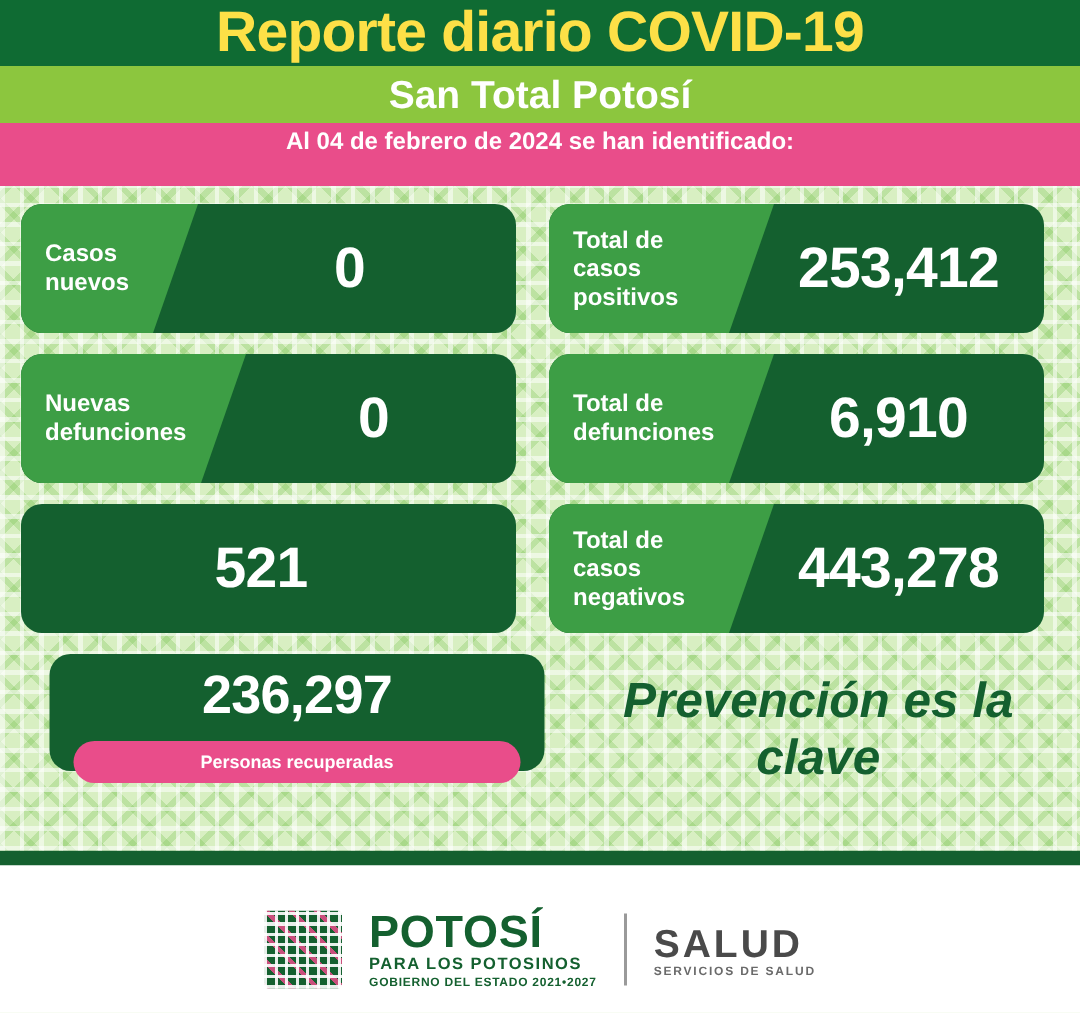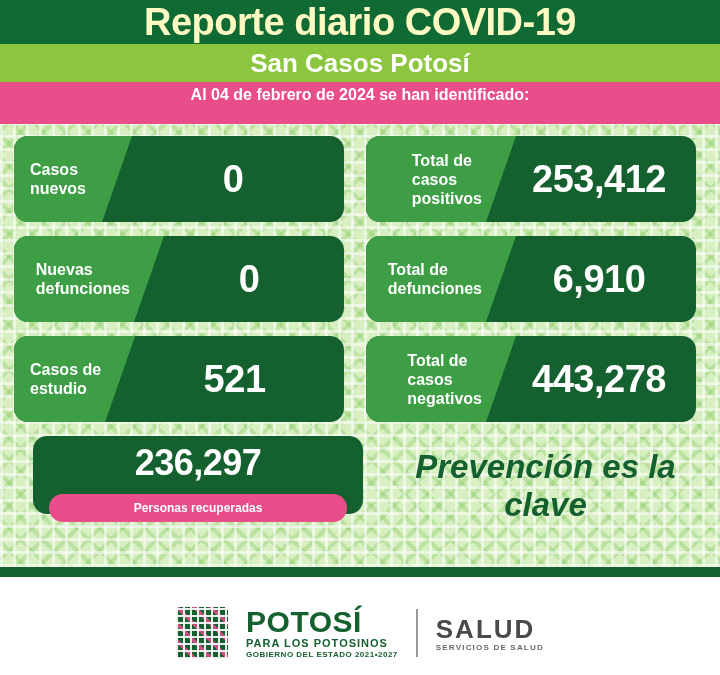--- a/index.html
+++ b/index.html
@@ -13,21 +13,21 @@
   .poster {
     position: relative;
     width: 720px;
     height: 675px;
     background: #ffffff;
   }
 
   
   .header-title {
     background: #0f6b33;
-    color: #fef9c3;
+    color: #fde047;
     text-align: center;
     font-size: 38px;
     font-weight: bold;
     letter-spacing: -0.5px;
     line-height: 44px;
     padding: 0 0 4px 0;
     height: 44px;
     overflow: hidden;
   }
   .header-sub {
@@ -86,21 +86,21 @@
     position: relative;
     height: 100%;
     display: flex;
     align-items: center;
     background: #3d9e45;
     padding-left: 16px;
     padding-right: 34px;
     clip-path: polygon(0 0, 100% 0, calc(100% - 30px) 100%, 0 100%);
     min-width: 118px;
   }
-  .label-wrap.w-wide { min-width: 150px; justify-content: flex-end; }
+  .label-wrap.w-wide { min-width: 150px; }
   .label {
     color: #ffffff;
     font-size: 16px;
     font-weight: bold;
     line-height: 19px;
     white-space: pre-line;
   }
   .value {
     flex: 1;
     text-align: center;
@@ -227,21 +227,21 @@
     height: 10px;
     background: #ffffff;
   }
 </style>
 </head>
 <body>
 
 <div class="poster">
 
   <div class="header-title">Reporte diario COVID-19</div>
-  <div class="header-sub">San Casos Potosí</div>
+  <div class="header-sub">San Total Potosí</div>
   <div class="header-date">Al 04 de febrero de 2024 se han identificado:</div>
 
   <div class="body-area">
 
     <div class="row">
       <div class="card left-narrow">
         <div class="label-wrap">
           <span class="label">Casos
 nuevos</span>
         </div>
@@ -269,24 +269,20 @@
         <div class="label-wrap w-wide">
           <span class="label">Total de
 defunciones</span>
         </div>
         <div class="value small-pad">6,910</div>
       </div>
     </div>
 
     <div class="row">
       <div class="card left-narrow">
-        <div class="label-wrap">
-          <span class="label">Casos de
-estudio</span>
-        </div>
         <div class="value">521</div>
       </div>
       <div class="card right-wide">
         <div class="label-wrap w-wide">
           <span class="label">Total de
 casos
 negativos</span>
         </div>
         <div class="value small-pad">443,278</div>
       </div>

